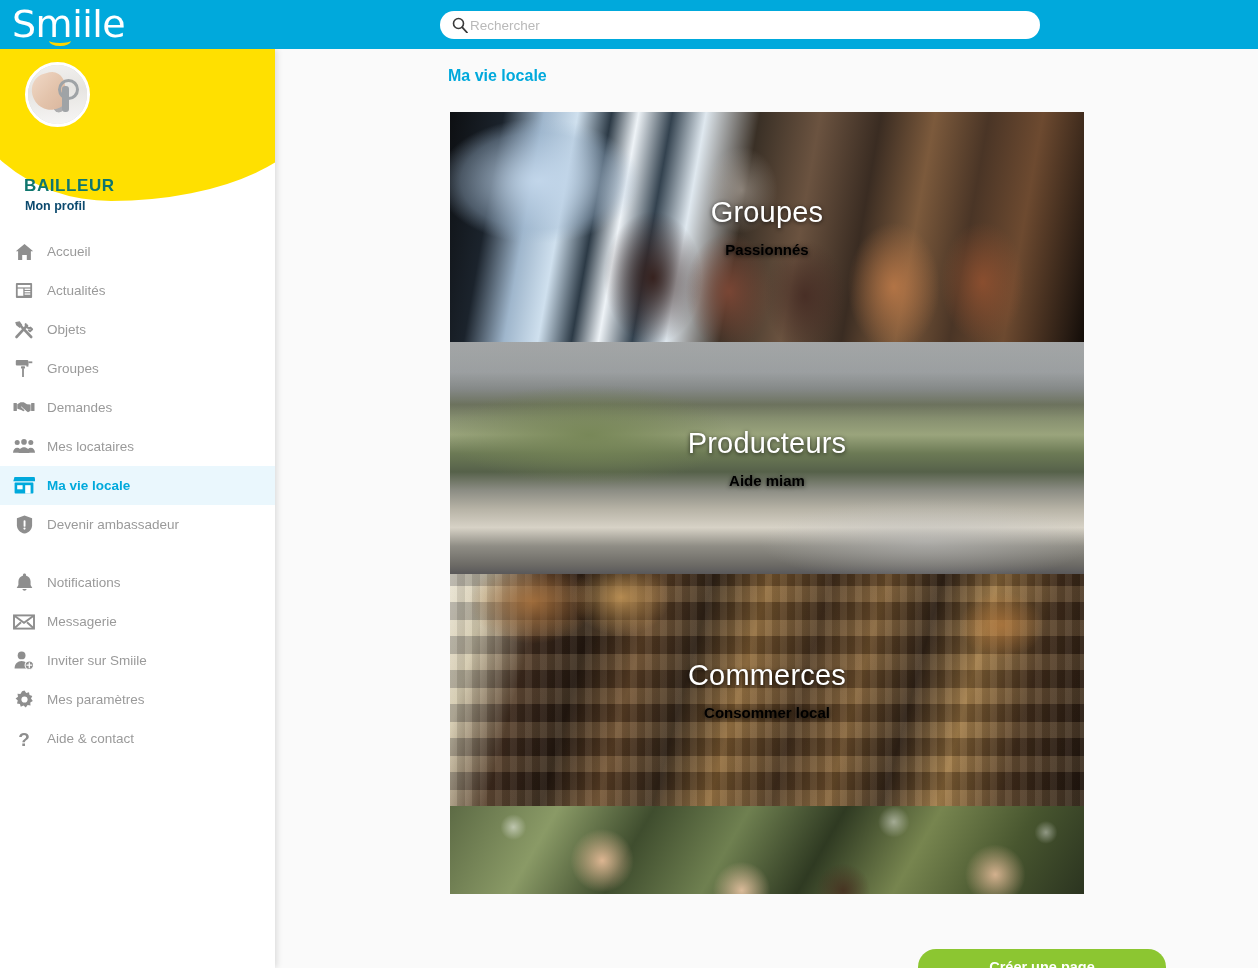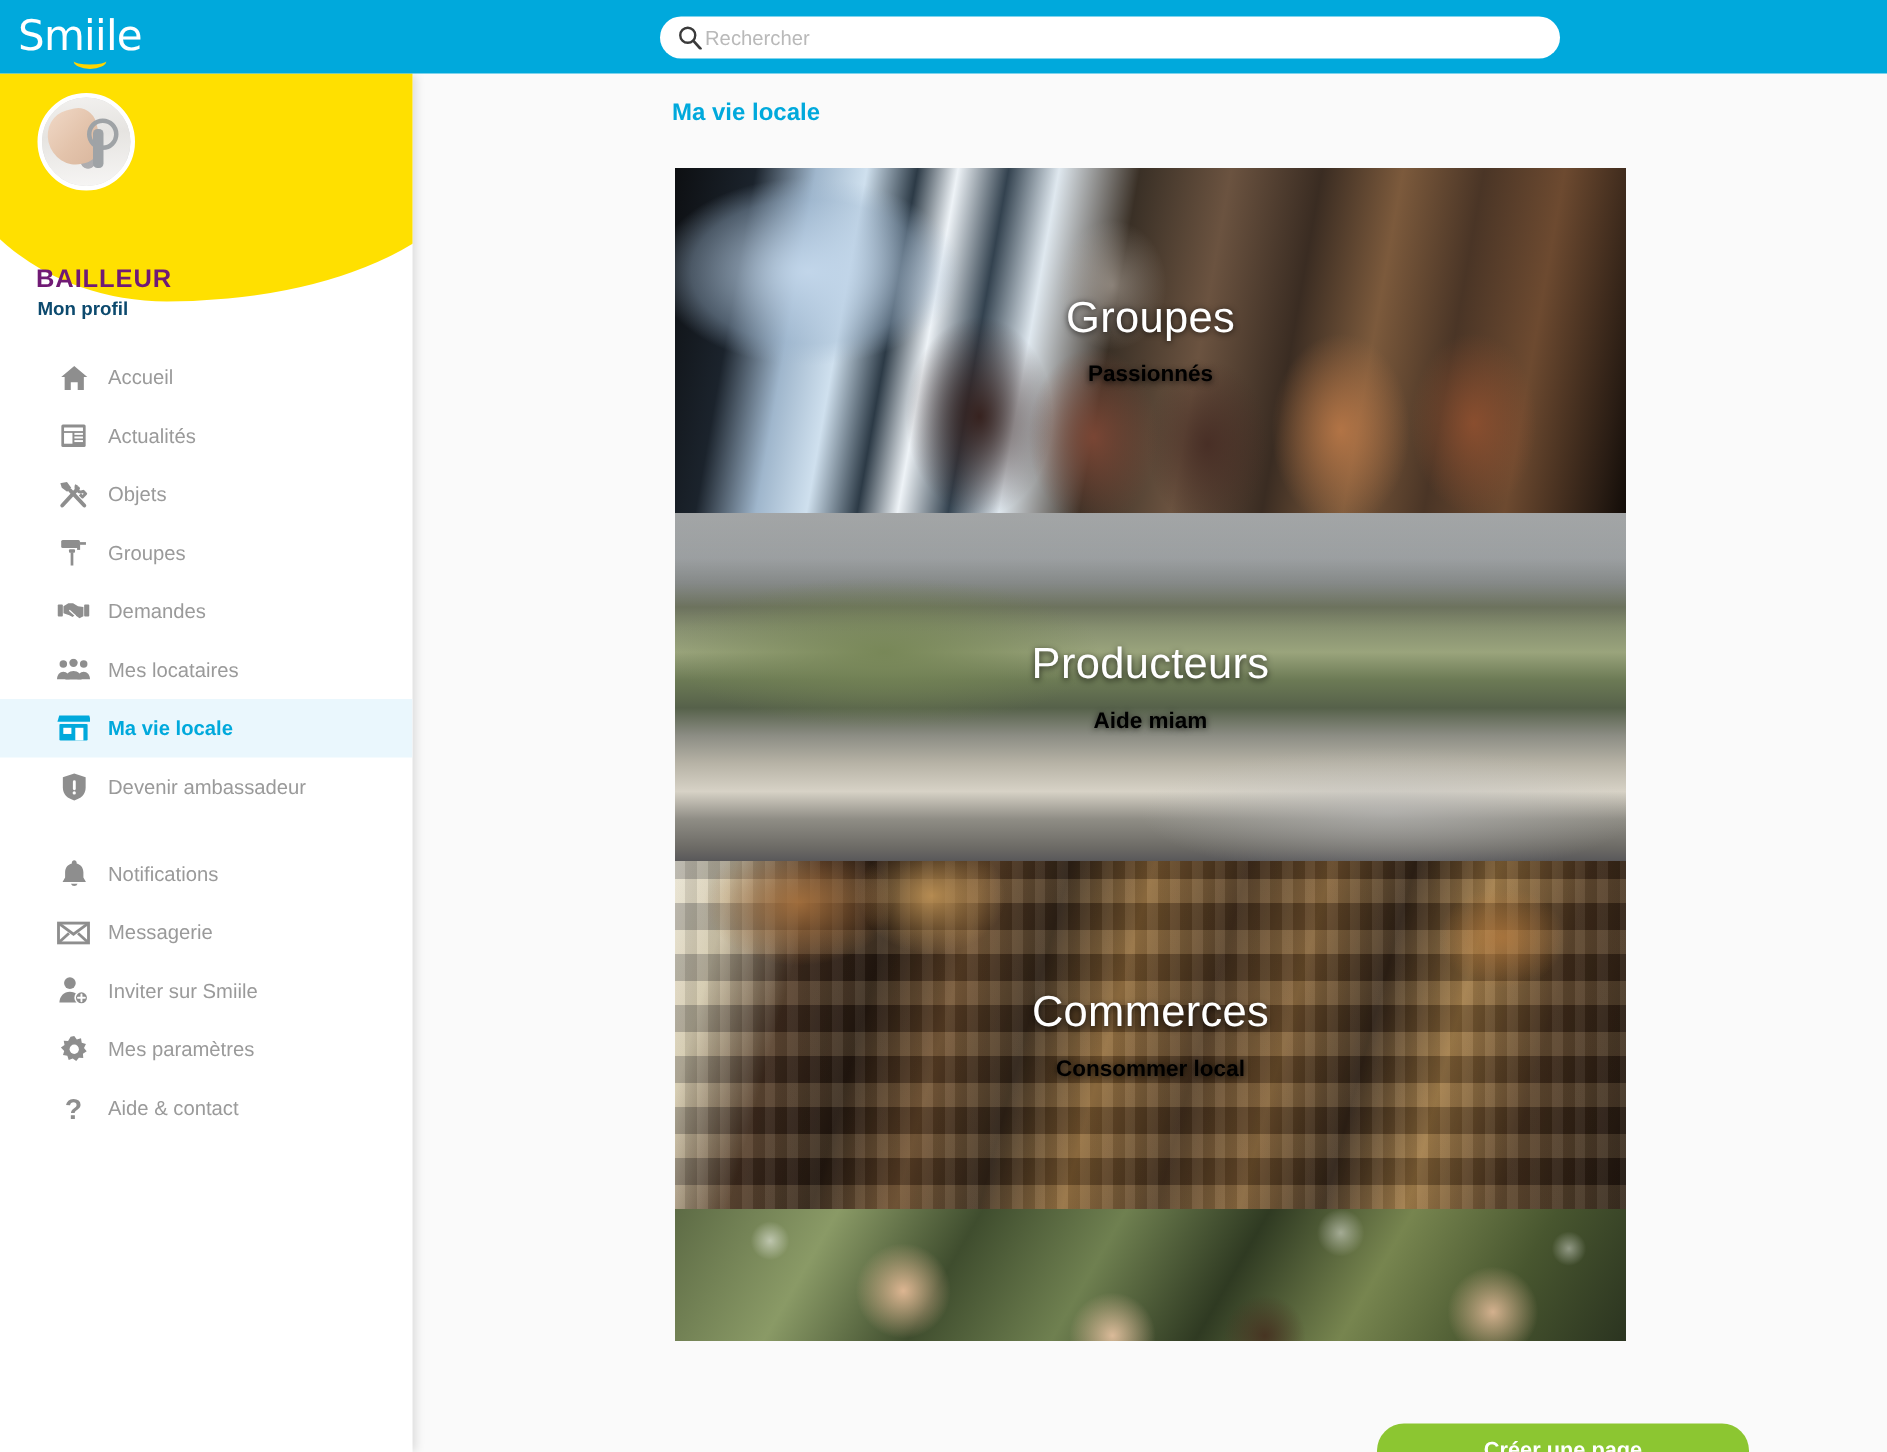--- a/index.html
+++ b/index.html
@@ -16,21 +16,21 @@
     position: absolute; top: 0; left: 0;
     width: 1258px; height: 49px;
     background: #00a9dc;
     z-index: 50;
   }
   .logo {
     position: absolute; left: 12px; top: 8px;
     width: 95px; height: 36px;
   }
   .logo-text {
-    font-size: 28px; line-height: 32px;
+    font-size: 38px; line-height: 32px;
     color: #ffffff; font-weight: 400;
     letter-spacing: -0.5px;
     font-family: "DejaVu Sans", sans-serif;
   }
   .logo-smile {
     position: absolute; left: 37px; top: 27px;
     width: 22px; height: 11px;
     border-bottom: 3px solid #ffd500;
     border-radius: 0 0 50% 50%;
   }
@@ -106,35 +106,35 @@
   .avatar-key::before {
     content: ""; position: absolute;
     left: -4px; top: -7px;
     width: 15px; height: 15px;
     border: 3px solid #9fa3a6;
     border-radius: 50%;
   }
   .profile-name {
     position: absolute; left: 24px; top: 127px;
     font-size: 17px; font-weight: 700;
-    color: #701a75;
+    color: #0f766e;
     letter-spacing: 0.6px;
   }
   .profile-sub {
     position: absolute; left: 25px; top: 150px;
     font-size: 12.5px; font-weight: 700;
     color: #0c4a6e;
   }
 
   .navlist { position: absolute; left: 0; top: 183px; width: 275px; }
   .navitem {
     position: relative;
     display: flex; align-items: center;
     height: 39px;
-    padding-left: 36px;
+    padding-left: 11px;
     cursor: pointer;
     text-decoration: none;
   }
   .navitem .nav-ico {
     width: 26px; height: 24px;
     display: flex; align-items: center; justify-content: center;
     margin-right: 10px;
     flex: 0 0 26px;
   }
   .navitem .nav-label {

